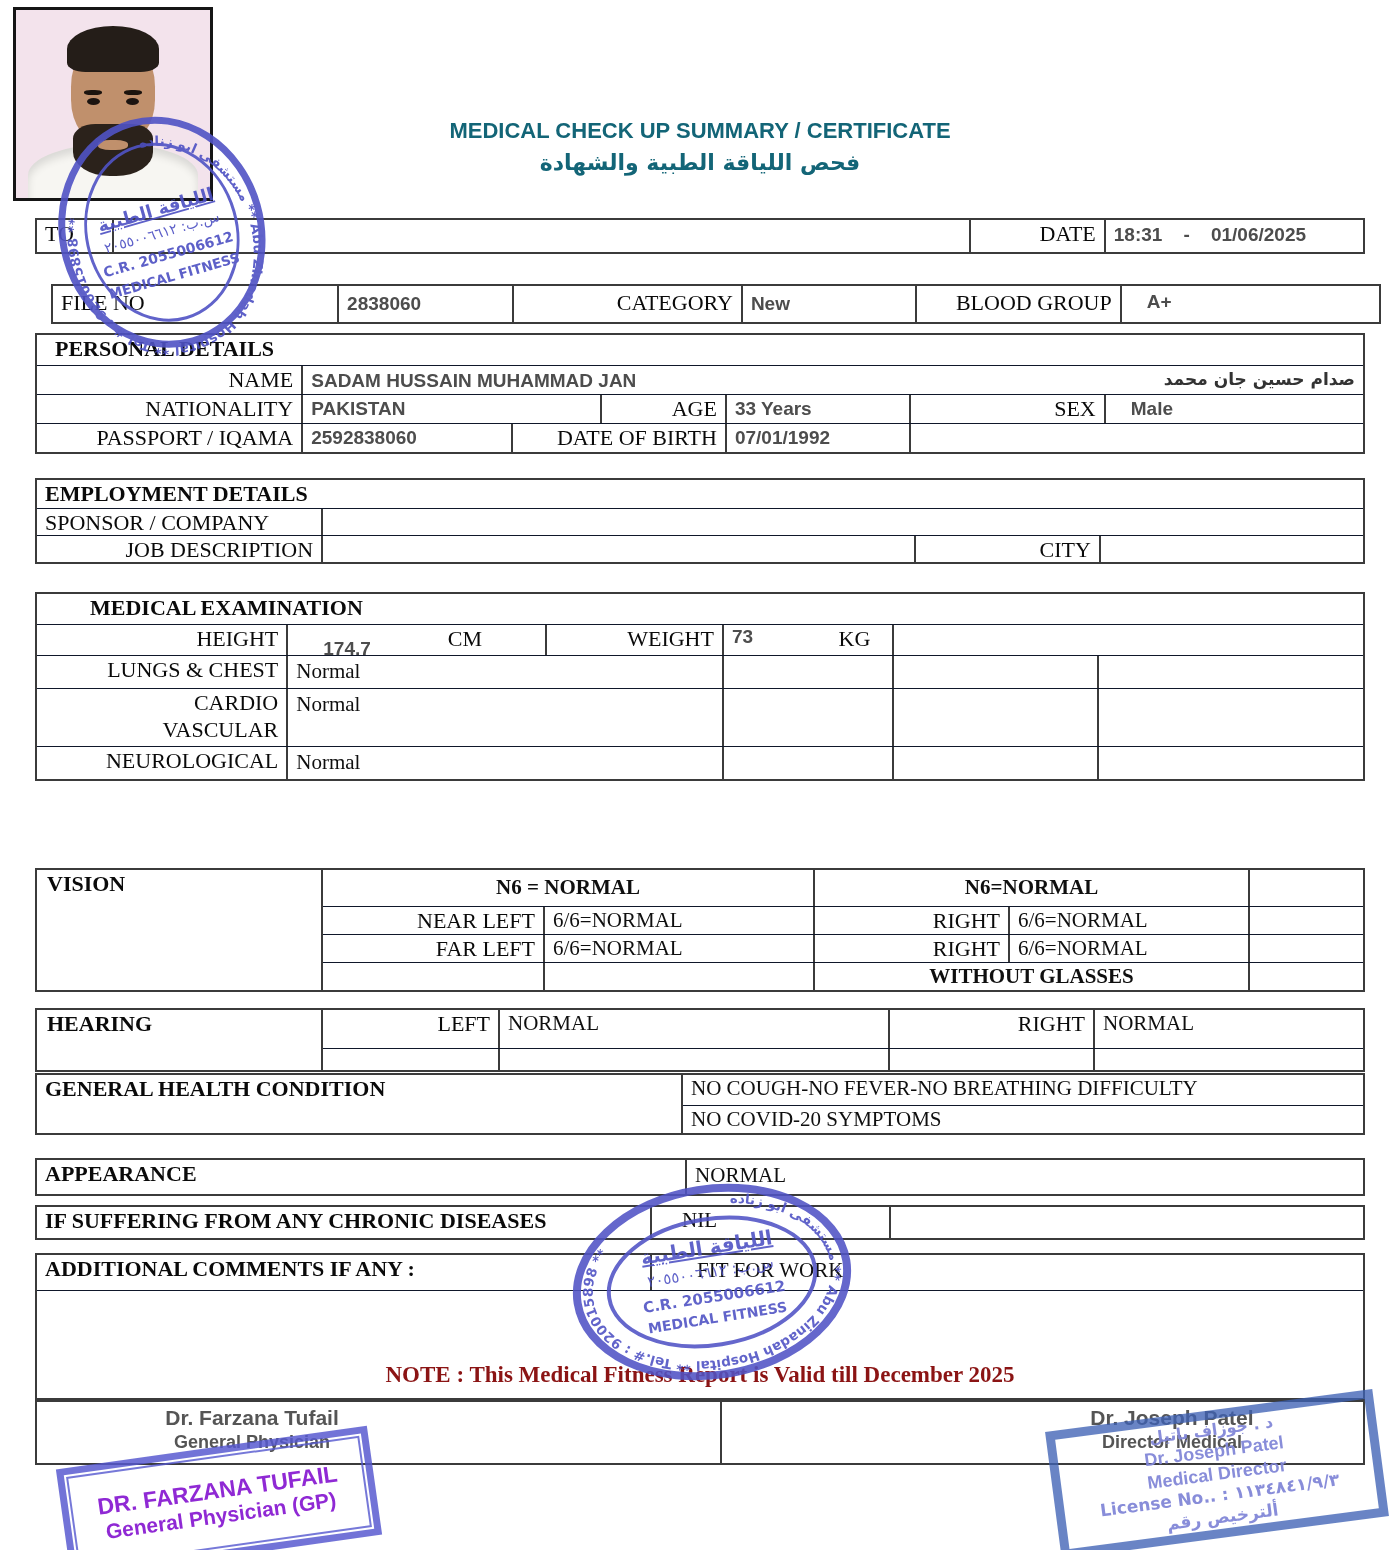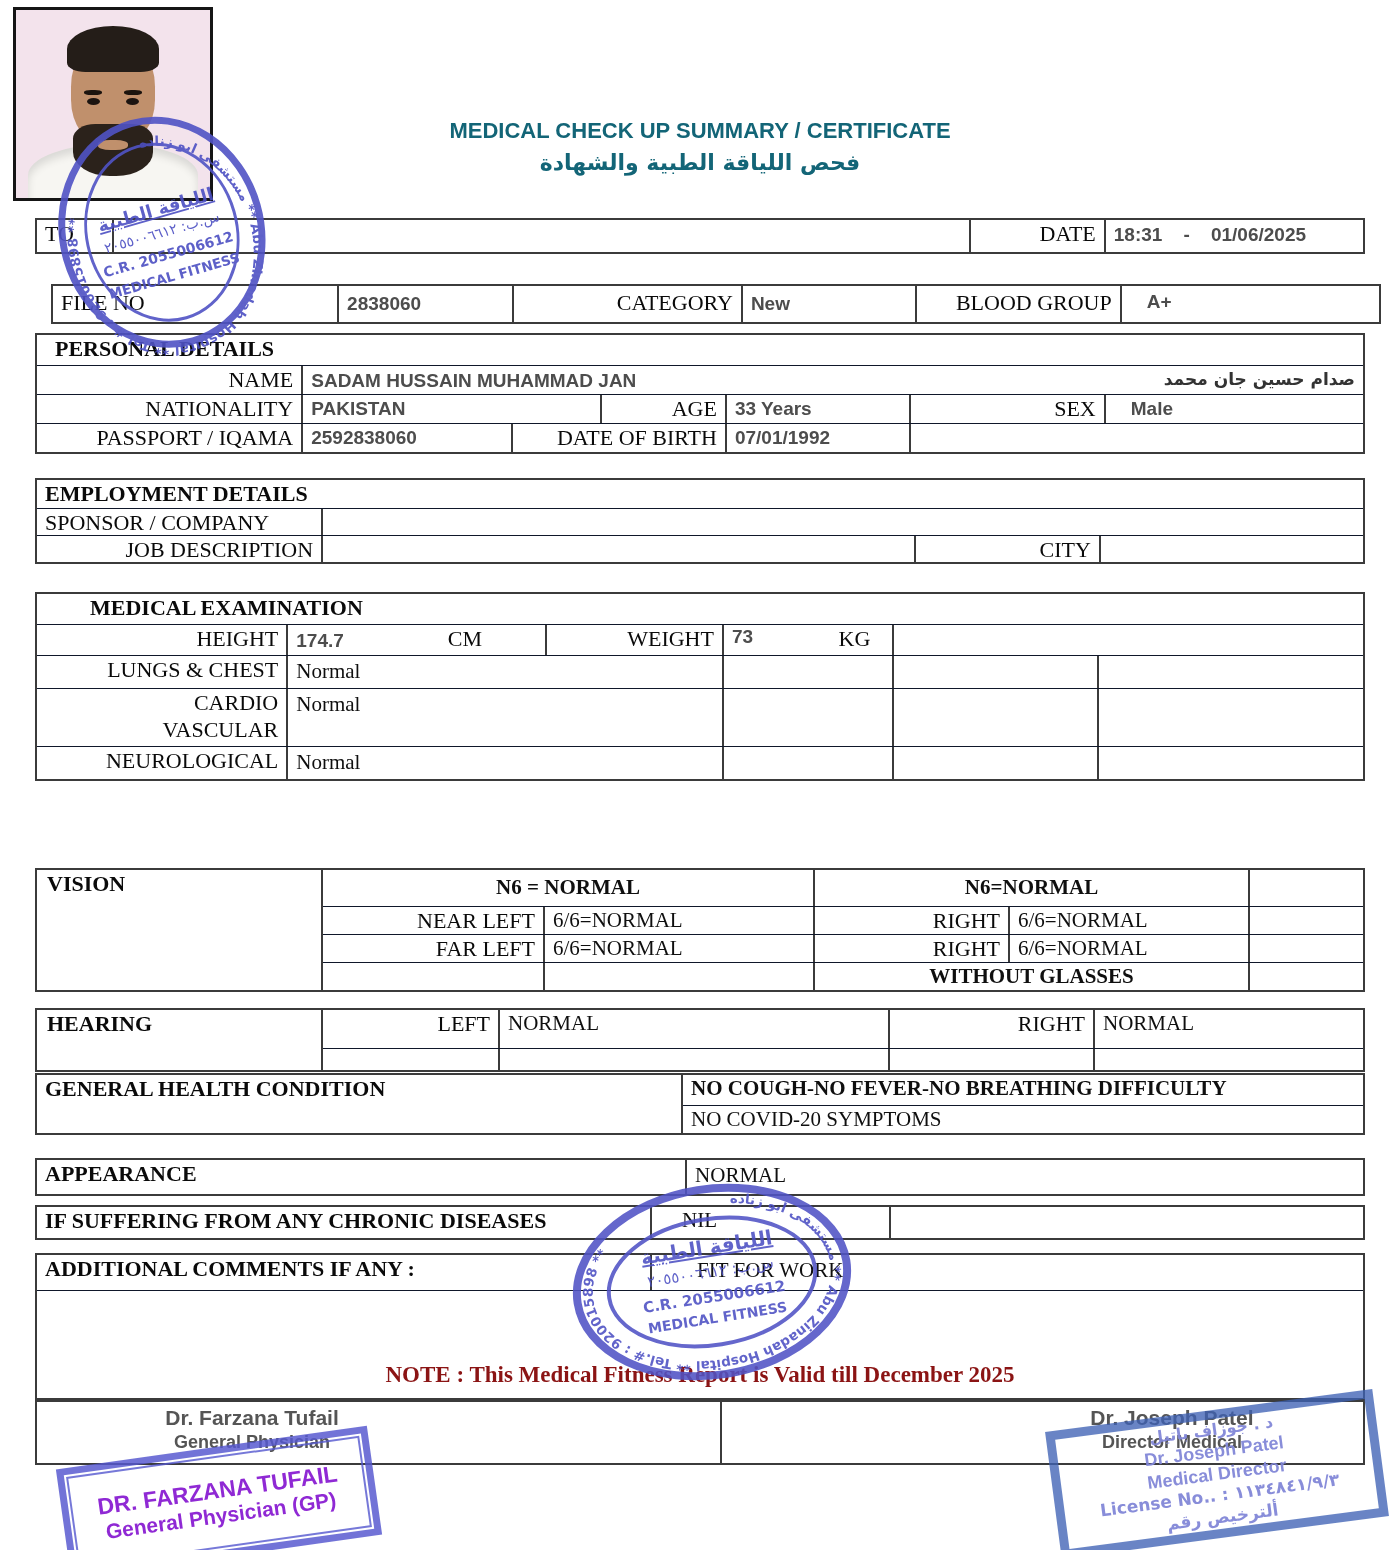--- a/index.html
+++ b/index.html
@@ -169,21 +169,21 @@
     </div>
   </div>
 
   <div class="t" style="top:592px;">
     <div class="r" style="height:30px;">
       <div class="c lab b" style="width:1330px;padding-left:53px;">MEDICAL EXAMINATION</div>
     </div>
     <div class="r" style="height:31px;">
       <div class="c lab ra" style="width:250px;">HEIGHT</div>
       <div class="c" style="width:260px;">
-        <span class="val" style="display:inline-block;padding-top:4px;">174.7</span>
+        <span class="val" style="display:inline-block;padding-top:12px;margin-left:27px;">174.7</span>
         <span class="unit" style="left:62%;">CM</span>
       </div>
       <div class="c lab ra" style="width:177px;">WEIGHT</div>
       <div class="c" style="width:171px;">
         <span class="val" style="display:inline-block;padding-top:0;">73</span>
         <span class="unit" style="left:68%;">KG</span>
       </div>
       <div class="c" style="width:472px;"></div>
     </div>
     <div class="r" style="height:33px;">
@@ -255,21 +255,21 @@
         <div class="c" style="width:205px;"></div>
         <div class="c" style="width:270px;"></div>
       </div>
     </div>
   </div>
 
   <div class="t" style="top:1073px;display:flex;">
     <div class="c lab b" style="width:650px;">GENERAL HEALTH CONDITION</div>
     <div style="flex:1;border-left:2px solid #3b3b3b;">
       <div class="r" style="height:30px;">
-        <div class="c vser" style="width:680px;font-weight:bold;">NO COUGH-NO FEVER-NO BREATHING DIFFICULTY</div>
+        <div class="c vser" style="width:680px;">NO COUGH-NO FEVER-NO BREATHING DIFFICULTY</div>
       </div>
       <div class="r" style="height:28px;">
         <div class="c vser" style="width:680px;">NO COVID-20 SYMPTOMS</div>
       </div>
     </div>
   </div>
 
   <div class="t" style="top:1158px;">
     <div class="r" style="height:34px;">
       <div class="c lab b" style="width:650px;">APPEARANCE</div>

